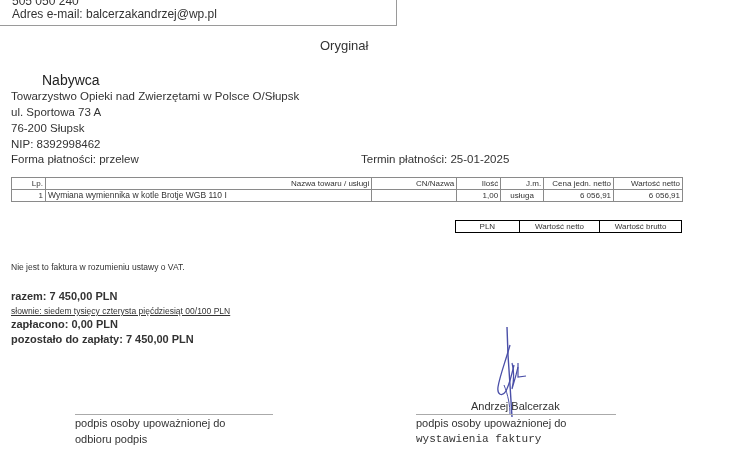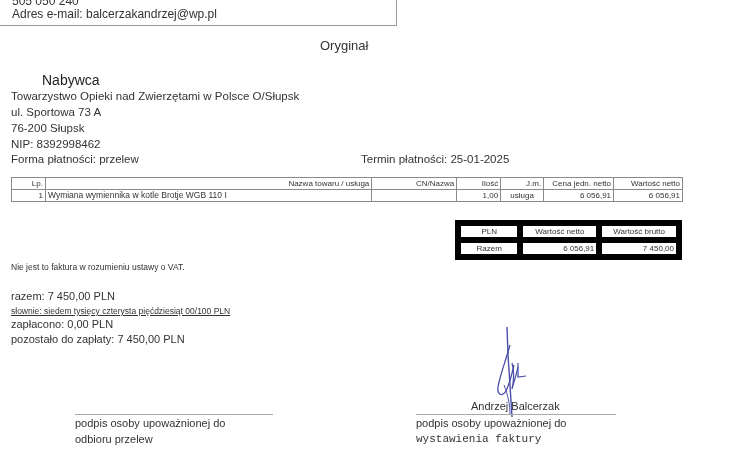--- a/index.html
+++ b/index.html
@@ -29,28 +29,28 @@
   }
   table.items th { text-align: right; }
   table.items td.num { text-align: right; }
   table.items td.ctr { text-align: center; }
 
   table.summary {
     position: absolute; left: 455px; top: 220px; width: 227px;
     border-collapse: collapse; font-size: 8px; color: #333;
   }
   table.summary th, table.summary td {
-    border: 6px solid #000000; padding: 0 2px; height: 11px; line-height: 11px; font-weight: normal;
+    border: 1px solid #000000; padding: 0 2px; height: 11px; line-height: 11px; font-weight: normal;
   }
   table.summary th { text-align: center; }
   table.summary td.num { text-align: right; }
   table.summary td.ctr { text-align: center; }
 
   .vat-note { left: 11px; top: 262px; font-size: 8.5px; color: #333; text-align: right; }
-  .sum-big { left: 11px; font-size: 11px; color: #333; }
+  .sum-big { left: 11px; font-size: 11px; color: #333; font-weight: bold; }
   .sum-small { left: 11px; font-size: 8.5px; color: #333; text-decoration: underline; }
 
   .sig-line {
     position: absolute; height: 1px; background: #aaa;
   }
   .sig-caption { font-size: 11px; color: #333; text-align: left; position: absolute; }
   .signer-name { left: 471px; top: 400px; font-size: 11px; color: #333; }
   .signature-svg { position: absolute; left: 488px; top: 325px; }
 </style>
 </head>
@@ -76,21 +76,21 @@
     <col style="width:327px">
     <col style="width:85px">
     <col style="width:44px">
     <col style="width:43px">
     <col style="width:70px">
     <col style="width:69px">
   </colgroup>
   <thead>
     <tr>
       <th>Lp.</th>
-      <th>Nazwa towaru / usługa</th>
+      <th>Nazwa towaru / usługi</th>
       <th>CN/Nazwa</th>
       <th>Ilość</th>
       <th>J.m.</th>
       <th>Cena jedn. netto</th>
       <th>Wartość netto</th>
     </tr>
   </thead>
   <tbody>
     <tr>
       <td class="num">1</td>
@@ -109,38 +109,33 @@
     <col style="width:64px">
     <col style="width:81px">
     <col style="width:82px">
   </colgroup>
   <tbody>
       <tr>
     <th>PLN</th>
     <th>Wartość netto</th>
     <th>Wartość brutto</th>
   </tr>
-  <tr>
-    <td class="ctr">Razem</td>
-    <td class="num">6 056,91</td>
-    <td class="num">7 450,00</td>
-  </tr>
 </tbody>
   </table>
 
 <div class="abs vat-note">Nie jest to faktura w rozumieniu ustawy o VAT.</div>
 
 <div class="abs sum-big" style="top:290px">razem: 7 450,00 PLN</div>
 <div class="abs sum-small" style="top:306px">słownie: siedem tysięcy czterysta pięćdziesiąt 00/100 PLN</div>
 <div class="abs sum-big" style="top:318px">zapłacono: 0,00 PLN</div>
 <div class="abs sum-big" style="top:333px">pozostało do zapłaty: 7 450,00 PLN</div>
 
 <div class="sig-line" style="left:75px; top:414px; width:198px;"></div>
 <div class="sig-caption" style="left:75px; top:417px; width:198px;">podpis osoby upoważnionej do</div>
-<div class="sig-caption" style="left:75px; top:433px; width:198px;">odbioru przelew</div>
+<div class="sig-caption" style="left:75px; top:433px; width:198px;">odbioru podpis</div>
 
 <svg class="signature-svg" width="50" height="95" viewBox="0 0 50 95">
   <path d="M19 2 L20 30 L22 60 L24 92" stroke="#4a4fa8" stroke-width="1.4" fill="none"></path>
   <path d="M22 20 C18 35, 12 50, 10 62 C9 70, 14 72, 18 66 C22 58, 24 48, 26 40" stroke="#4a4fa8" stroke-width="1.3" fill="none"></path>
   <path d="M24 38 C26 45, 26 55, 24 64 L28 50 L30 42" stroke="#4a4fa8" stroke-width="1.2" fill="none"></path>
   <path d="M30 38 L30 52 L38 51" stroke="#4a4fa8" stroke-width="1.2" fill="none"></path>
   <path d="M16 60 C20 70, 22 80, 22 90" stroke="#4a4fa8" stroke-width="1" fill="none"></path>
 </svg>
 <div class="abs signer-name">Andrzej Balcerzak</div>
 <div class="sig-line" style="left:416px; top:414px; width:200px;"></div>

